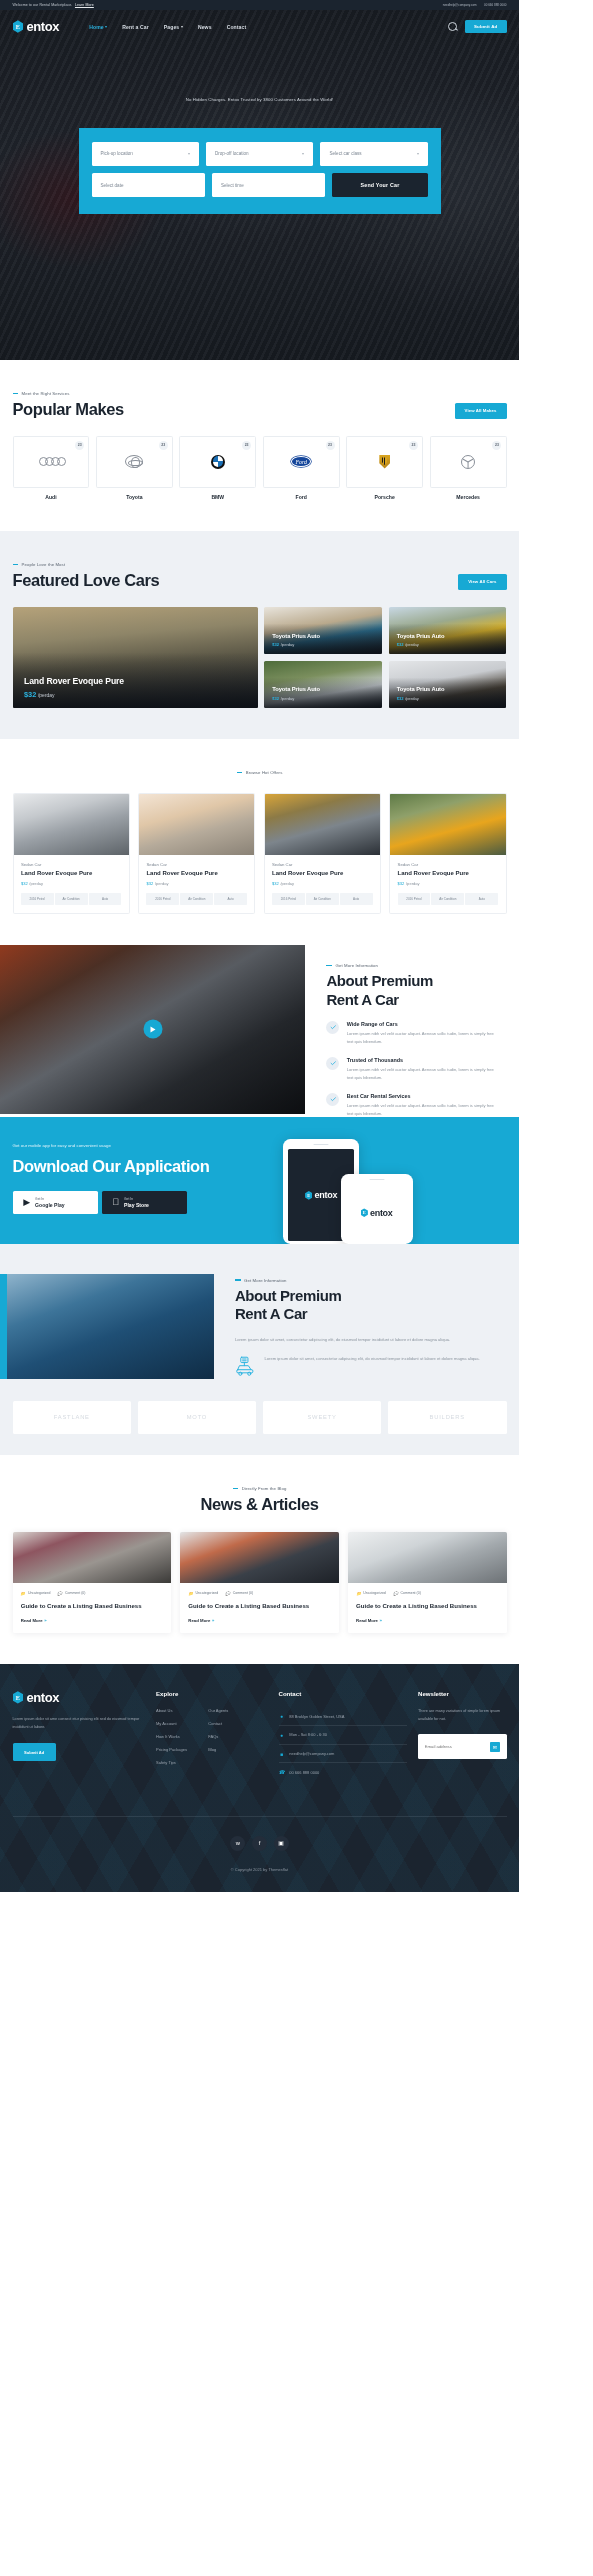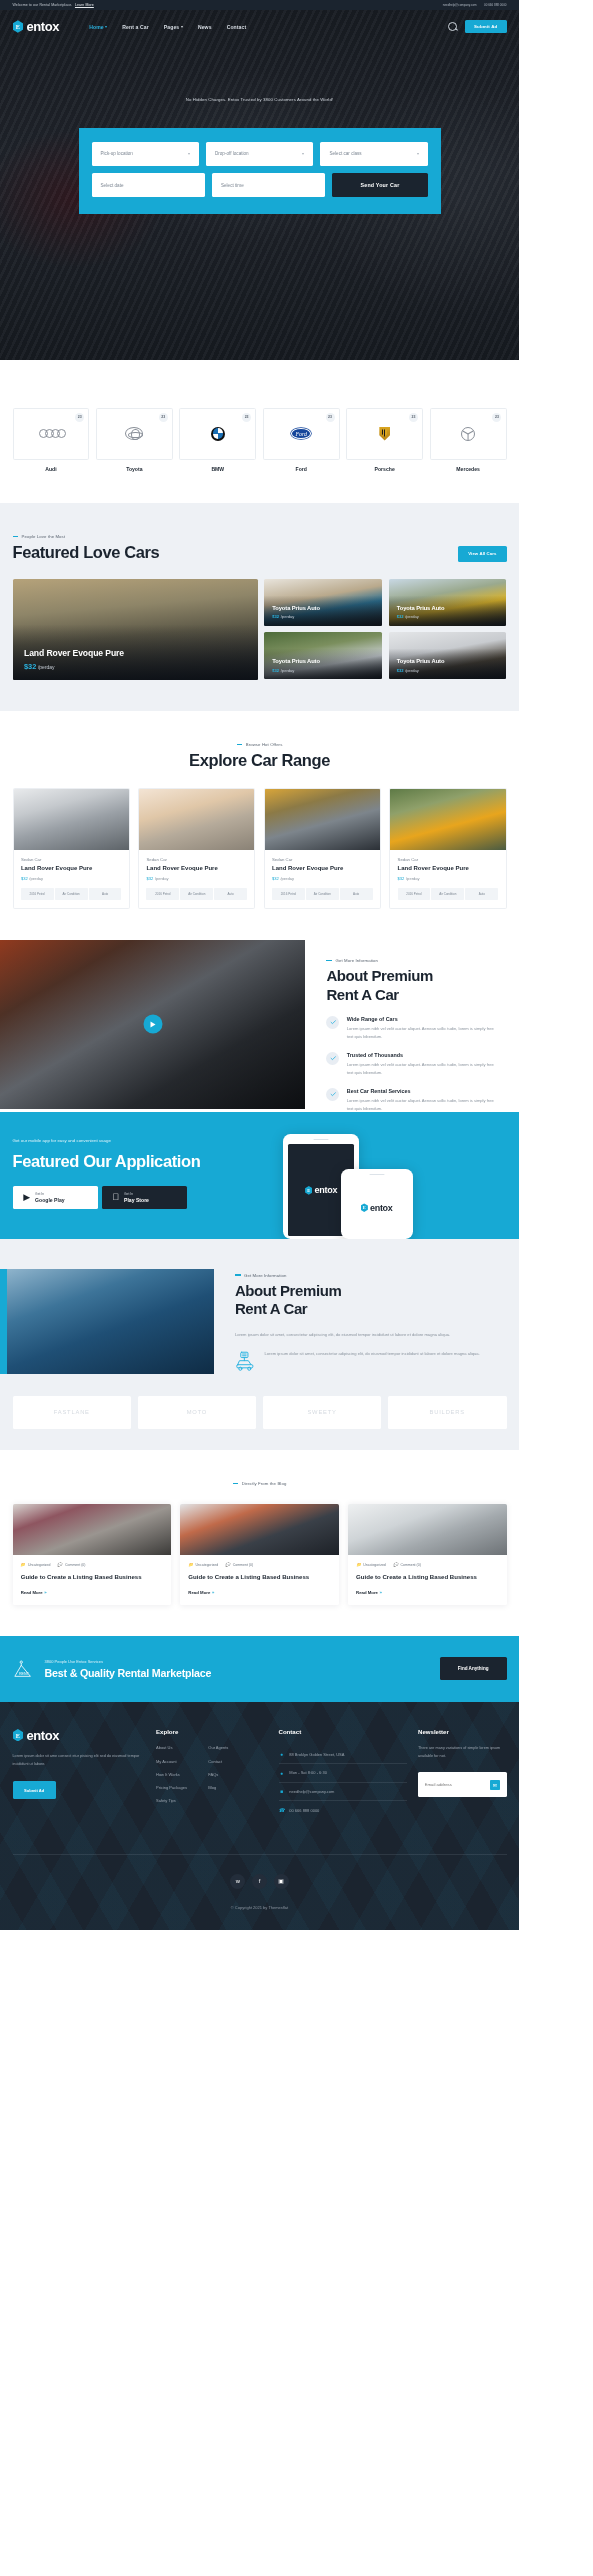--- a/index.html
+++ b/index.html
@@ -440,20 +440,30 @@
               </div>
             <button class="sbtn">Send Your Car</button>
           </div>
         </div>
       </div>
     </div>
   </div>
 
   <div class="section">
     <div class="container">
+      <div class="sec-head">
+        <div>
+          <div class="eyebrow">
+              <i class="dash"></i>
+              <span>Meet the Right Services</span>
+            </div>
+          <div class="sec-title">Popular Makes</div>
+        </div>
+        <button class="btn-view">View All Makes</button>
+      </div>
 
       <div class="makes">
         <div class="make">
           <div class="make-card">
             <div class="make-badge">23</div>
             <div class="g-audi">
                 <i></i>
                 <i></i>
                 <i></i>
                 <i></i>
@@ -553,21 +563,20 @@
       </div>
     </div>
   </div>
 
   <div class="section">
     <div class="container center">
       <div class="eyebrow">
           <i class="dash"></i>
           <span>Browse Hot Offers</span>
         </div>
-      <div class="sec-title">Explore Car Range</div>
 
       <div class="range-grid" style="text-align:left;">
         <div class="range-card">
           <div class="range-img ri1"></div>
           <div class="range-body">
             <div class="range-type">Sedan Car</div>
             <div class="range-name">Land Rover Evoque Pure</div>
             <div class="range-price"><span style="color:#17a9d4;margin:0;">$32</span><span>/perday</span></div>
             <div class="range-tags">
               <span>2016 Petrol</span>
@@ -668,21 +677,21 @@
           <div class="ftext">Lorem ipsum nibh vel velit auctor aliquet. Aenean sollic tudin, lorem is simply free text quis bibendum.</div>
         </div>
       </div>
     </div>
   </div>
 
   <div class="app">
     <div class="container">
       <div class="app-left">
         <div class="app-kicker">Get our mobile app for easy and convenient usage</div>
-        <div class="app-title">Featured Our Application</div>
+        <div class="app-title">Download Our Application</div>
         <div class="store-row">
           <div class="store light">
             <div class="sico">▶</div>
             <div>
               <span class="st1">Get In</span>
               <span class="st2">Google Play</span>
             </div>
           </div>
           <div class="store dark">
             <div class="sico"></div>
@@ -754,20 +763,21 @@
       </div>
     </div>
   </div>
 
   <div class="section">
     <div class="container center">
       <div class="eyebrow">
           <i class="dash"></i>
           <span>Directly From the Blog</span>
         </div>
+      <div class="sec-title">News &amp; Articles</div>
 
       <div class="news-grid" style="text-align:left;">
         <div class="news-card">
           <div class="news-img ni1"></div>
           <div class="news-body">
             <div class="news-meta">
               <span>
                   <i class="mico">📁</i>
                   <em style="font-style:normal;">Uncategorized</em>
                 </span>
@@ -811,35 +821,20 @@
                 </span>
             </div>
             <div class="news-title">Guide to Create a Listing Based Business</div>
             <div class="news-more"><span>Read More</span><b>»</b></div>
           </div>
         </div>
       </div>
     </div>
   </div>
 
-  <div class="cta">
-    <div class="container">
-      <svg class="cta-icon" viewBox="0 0 48 48" fill="none" stroke="#ffffff" stroke-width="1.8" stroke-linejoin="round">
-        <circle cx="18" cy="9" r="2.5"></circle>
-        <line x1="18" y1="11.5" x2="18" y2="17"></line>
-        <path d="M18 16 L4 40 L38 40 Z"></path>
-        <text x="13" y="36" font-size="8" fill="#ffffff" stroke="none" font-family="Liberation Sans, sans-serif">RENT</text>
-      </svg>
-      <div>
-        <div class="cta-kicker">3800 People Use Entox Services</div>
-        <div class="cta-title">Best &amp; Quality Rental Marketplace</div>
-      </div>
-      <button class="cta-btn">Find Anything</button>
-    </div>
-  </div>
 
   <div class="footer">
     <div class="container">
       <div class="fcols">
         <div class="fcol1">
           <div class="logo">
             <div class="logo-mark">E</div>
             <div class="logo-text">entox</div>
           </div>
           <div class="ftxt">Lorem ipsum dolor sit ame consect etur pisicing elit sed do eiusmod tempor incididunt ut labore.</div>

